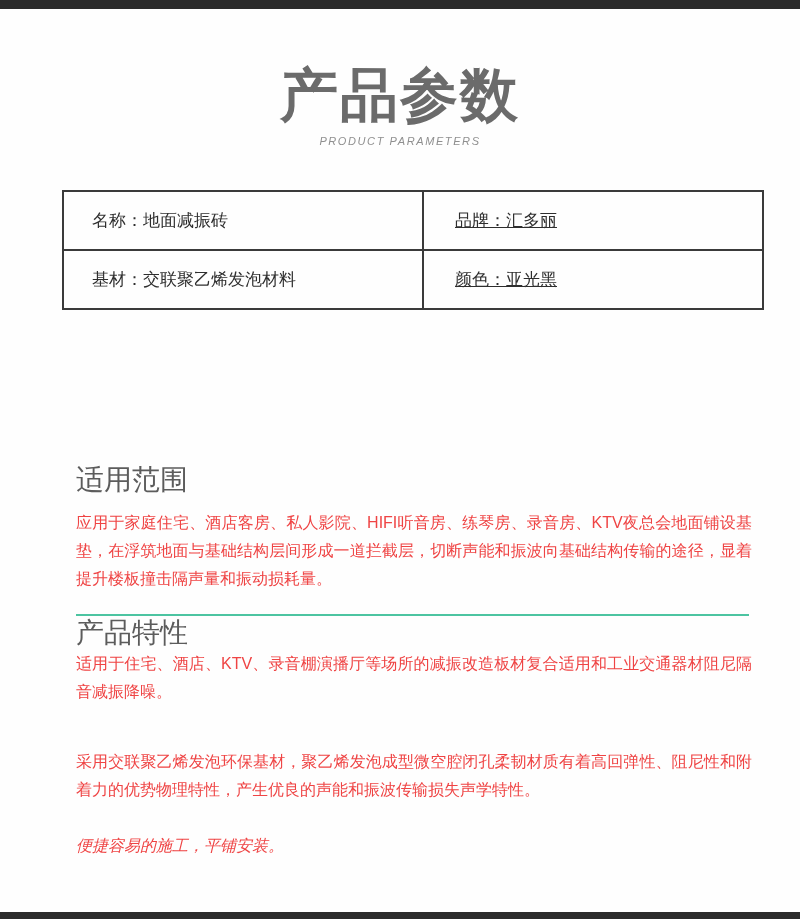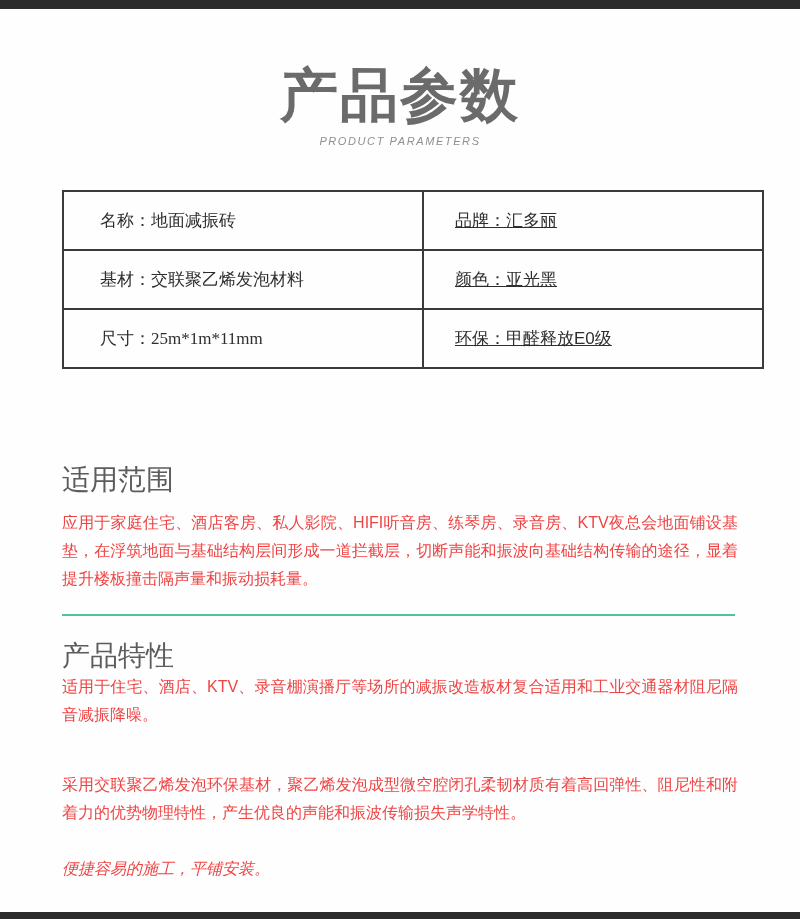--- a/index.html
+++ b/index.html
@@ -56,25 +56,25 @@
     border-collapse: collapse;
     table-layout: fixed;
   }
   .spec-table td {
     border: 2px solid #3a3a3a;
     height: 59px;
     font-size: 17px;
     color: #2e2e2e;
     vertical-align: middle;
   }
-  .spec-table td.col-left  { width: 360px; padding-left: 36px; font-family: Liberation Serif, serif; }
+  .spec-table td.col-left  { width: 360px; padding-left: 28px; }
   .spec-table td.col-right { width: 340px; padding-left: 31px; text-decoration: underline; }
   .content {
     position: absolute;
-    left: 62px;
+    left: 76px;
     width: 676px;
     top: 463px;
   }
   .section-heading {
     font-size: 28px;
     font-weight: 400;
     color: #5c5c5c;
     line-height: 34px;
   }
   .body-para {
@@ -84,21 +84,21 @@
     text-align: justify;
   }
   .para-first { margin-top: 12px; }
   .teal-divider {
     margin-top: 21px;
     width: 673px;
     height: 2px;
     background: #4cc4a1;
     border: none;
   }
-  .section-2-heading { margin-top: 23px; }
+  .section-2-heading { }
   .para-gap-lg { margin-top: 42px; }
   .para-gap-md { margin-top: 28px; font-style: italic; }
 </style>
 </head>
 <body>
 
 <div class="page">
 
   <div class="top-bar"></div>
 
@@ -109,24 +109,20 @@
 
   <table class="spec-table">
     <tbody>
       <tr>
         <td class="col-left">名称：地面减振砖</td>
         <td class="col-right">品牌：汇多丽</td>
       </tr>
       <tr>
         <td class="col-left">基材：交联聚乙烯发泡材料</td>
         <td class="col-right">颜色：亚光黑</td>
-      </tr>
-      <tr>
-        <td class="col-left">尺寸：25m*1m*11mm</td>
-        <td class="col-right">环保：甲醛释放E0级</td>
       </tr>
     </tbody>
   </table>
 
   <div class="content">
 
     <div>
       <div class="section-heading">适用范围</div>
       <p class="body-para para-first">应用于家庭住宅、酒店客房、私人影院、HIFI听音房、练琴房、录音房、KTV夜总会地面铺设基垫，在浮筑地面与基础结构层间形成一道拦截层，切断声能和振波向基础结构传输的途径，显着提升楼板撞击隔声量和振动损耗量。</p>
     </div>

